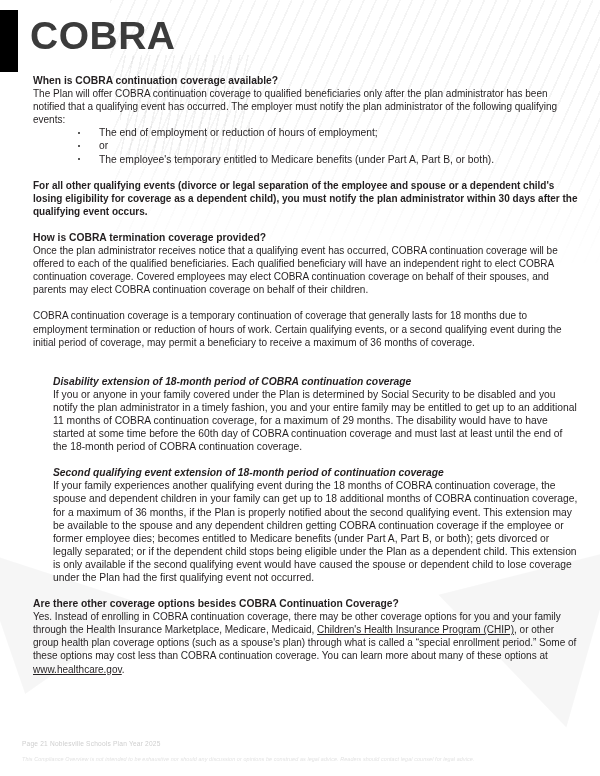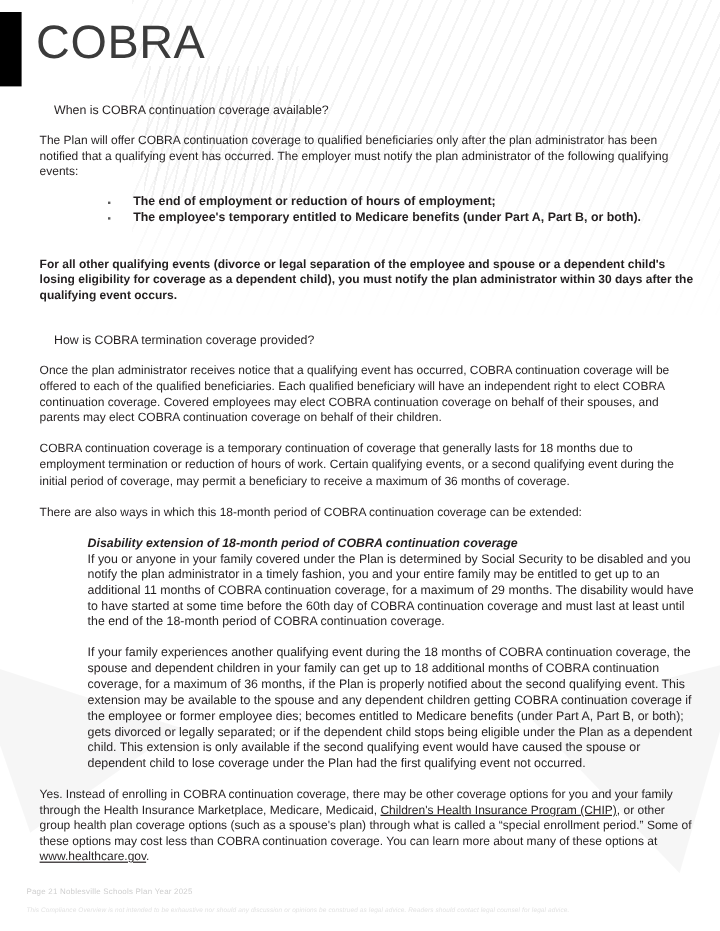--- a/index.html
+++ b/index.html
@@ -85,77 +85,76 @@
     top: 10px;
     width: 28px;
     height: 62px;
     background: #000000;
   }
   .masthead-title {
     position: absolute;
     left: 30px;
     top: 16px;
     font-size: 39px;
-    font-weight: 400;
+    font-weight: 700;
     letter-spacing: 0.5px;
     color: #3b3b3b;
     line-height: 1;
   }
 
   
   .content {
     position: relative;
     z-index: 2;
     padding: 0 22px 0 33px;
   }
   .content p {
     margin: 0;
     font-size: 10px;
     line-height: 13.1px;
     text-align: left;
   }
   h2.q {
-    margin: 12px;
-    font-size: 10.3px;
-    line-height: 13.1px;
-    font-weight: normal;
+    margin: 0;
+    font-size: 10.3px;
+    line-height: 13.1px;
+    font-weight: bold;
   }
   p.strongpara {
     font-weight: bold;
   }
   .gap {
     height: 13px;
   }
 
   
   ul.bullets {
-    margin: 12px;
+    margin: 0;
     padding: 0;
     list-style: none;
-    font-weight: bold;
   }
   ul.bullets li {
     position: relative;
     padding-left: 66px;
     font-size: 10.3px;
     line-height: 13.1px;
   }
   ul.bullets li::before {
     content: "";
     position: absolute;
     left: 45px;
     top: 5.6px;
     width: 2.2px;
     height: 2.2px;
     background: #5a5a5a;
   }
 
   
   .indent {
-    margin-left: 40px;
+    margin-left: 20px;
   }
   .indent h3 {
     margin: 0;
     font-size: 10.3px;
     line-height: 13.1px;
     font-weight: bold;
     font-style: italic;
   }
   .indent p {
     margin: 0;
@@ -203,55 +202,57 @@
     <div class="masthead-title">COBRA</div>
   </div>
 
   <div class="content">
 
     <h2 class="q">When is COBRA continuation coverage available?</h2>
     <p>The Plan will offer COBRA continuation coverage to qualified beneficiaries only after the plan administrator has been notified that a qualifying event has occurred.  The employer must notify the plan administrator of the following qualifying events:</p>
 
     <ul class="bullets">
       <li>The end of employment or reduction of hours of employment;</li>
+      <li>or</li>
       <li>The employee's temporary entitled to Medicare benefits (under Part A, Part B, or both).</li>
     </ul>
 
     <div class="gap"></div>
 
     <p class="strongpara">For all other qualifying events (divorce or legal separation of the employee and spouse or a dependent child's losing eligibility for coverage as a dependent child), you must notify the plan administrator within 30 days after the qualifying event occurs.</p>
 
     <div class="gap"></div>
 
     <h2 class="q">How is COBRA termination coverage provided?</h2>
     <p>Once the plan administrator receives notice that a qualifying event has occurred, COBRA continuation coverage will be offered to each of the qualified beneficiaries.  Each qualified beneficiary will have an independent right to elect COBRA continuation coverage.  Covered employees may elect COBRA continuation coverage on behalf of their spouses, and parents may elect COBRA continuation coverage on behalf of their children.</p>
 
     <div class="gap"></div>
 
     <p>COBRA continuation coverage is a temporary continuation of coverage that generally lasts for 18 months due to employment termination or reduction of hours of work. Certain qualifying events, or a second qualifying event during the initial period of coverage, may permit a beneficiary to receive a maximum of 36 months of coverage.</p>
 
     <div class="gap"></div>
 
-    <p>There are also ways in which this 18-month period of COBRA continuation coverage can be extended:</p>
 
     <div class="gap"></div>
 
     <div class="indent">
       <h3>Disability extension of 18-month period of COBRA continuation coverage</h3>
       <p>If you or anyone in your family covered under the Plan is determined by Social Security to be disabled and you notify the plan administrator in a timely fashion, you and your entire family may be entitled to get up to an additional 11 months of COBRA continuation coverage, for a maximum of 29 months.  The disability would have to have started at some time before the 60th day of COBRA continuation coverage and must last at least until the end of the 18-month period of COBRA continuation coverage.</p>
     </div>
 
     <div class="gap"></div>
 
     <div class="indent">
+      <h3>Second qualifying event extension of 18-month period of continuation coverage</h3>
       <p>If your family experiences another qualifying event during the 18 months of COBRA continuation coverage, the spouse and dependent children in your family can get up to 18 additional months of COBRA continuation coverage, for a maximum of 36 months, if the Plan is properly notified about the second qualifying event.  This extension may be available to the spouse and any dependent children getting COBRA continuation coverage if the employee or former employee dies; becomes entitled to Medicare benefits (under Part A, Part B, or both); gets divorced or legally separated; or if the dependent child stops being eligible under the Plan as a dependent child.  This extension is only available if the second qualifying event would have caused the spouse or dependent child to lose coverage under the Plan had the first qualifying event not occurred.</p>
     </div>
 
     <div class="gap"></div>
 
+    <h2 class="q">Are there other coverage options besides COBRA Continuation Coverage?</h2>
     <p><span>Yes. Instead of enrolling in COBRA continuation coverage, there may be other coverage options for you and your family through the Health Insurance Marketplace, Medicare, Medicaid, </span><a class="doclink" href="#">Children's Health Insurance Program (CHIP)</a><span>, or other group health plan coverage options (such as a spouse's plan) through what is called a “special enrollment period.”   Some of these options may cost less than COBRA continuation coverage. You can learn more about many of these options at </span><a class="doclink" href="#">www.healthcare.gov</a><span>.</span></p>
 
   </div>
 
   <div class="footer">
     <div class="footer-page">Page 21  Noblesville Schools  Plan Year 2025</div>
     <div class="footer-disclaimer">This Compliance Overview is not intended to be exhaustive nor should any discussion or opinions be construed as legal advice.  Readers should contact legal counsel for legal advice.</div>
   </div>
 
 </div>

